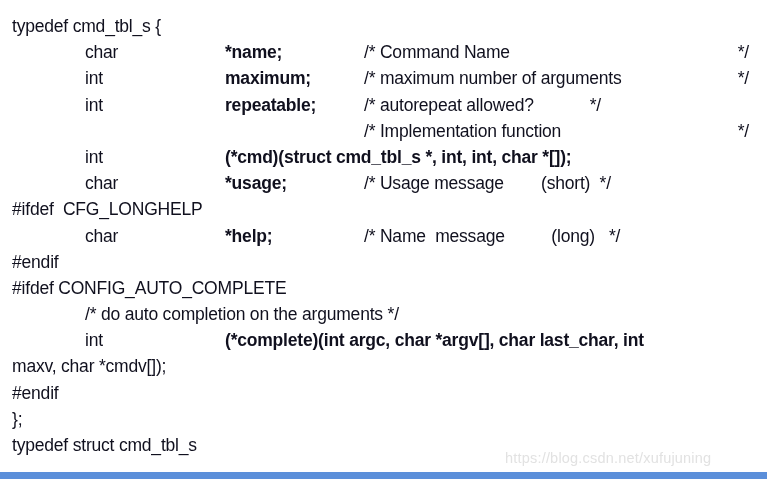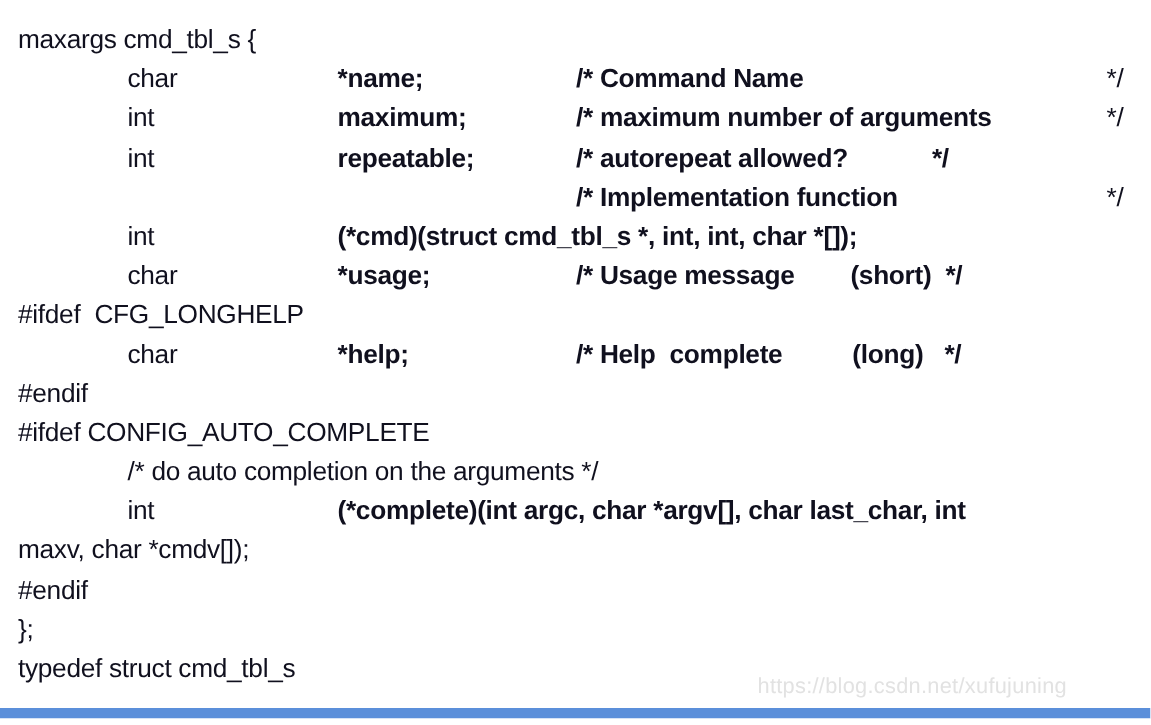--- a/index.html
+++ b/index.html
@@ -42,21 +42,21 @@
   }
 
   
   .seg {
     position: absolute;
     top: 0;
     white-space: pre;
   }
   .col-type  { left: 85px; text-align: right; }
   .col-field { left: 225px; font-weight: bold; }
-  .col-cmt   { left: 384px; font-weight: bold; }
+  .col-cmt   { left: 364px; }
   .col-end   { right: 18px; }
 
   .full {
     position: absolute;
     left: 12px;
     top: 0;
     white-space: pre;
   }
 
   .ind1 { left: 85px; }
@@ -91,21 +91,21 @@
     height: 4px;
     background: #ffffff;
   }
 </style>
 </head>
 <body>
 
 <div id="code-listing">
 
   <div class="code-line">
-    <span class="full">maxargs cmd_tbl_s {</span>
+    <span class="full">typedef cmd_tbl_s {</span>
   </div>
 
   <div class="code-line">
     <span class="seg col-type">char</span>
     <span class="seg col-field">*name;</span>
     <span class="seg col-cmt">/* Command Name</span>
     <span class="seg col-end">*/</span>
   </div>
 
   <div class="code-line">
@@ -137,21 +137,21 @@
     <span class="seg col-cmt">/* Usage message        (short)  */</span>
   </div>
 
   <div class="code-line">
     <span class="full">#ifdef  CFG_LONGHELP</span>
   </div>
 
   <div class="code-line">
     <span class="seg col-type">char</span>
     <span class="seg col-field">*help;</span>
-    <span class="seg col-cmt">/* Help  complete          (long)   */</span>
+    <span class="seg col-cmt">/* Name  message          (long)   */</span>
   </div>
 
   <div class="code-line">
     <span class="full">#endif</span>
   </div>
 
   <div class="code-line">
     <span class="full">#ifdef CONFIG_AUTO_COMPLETE</span>
   </div>
 

